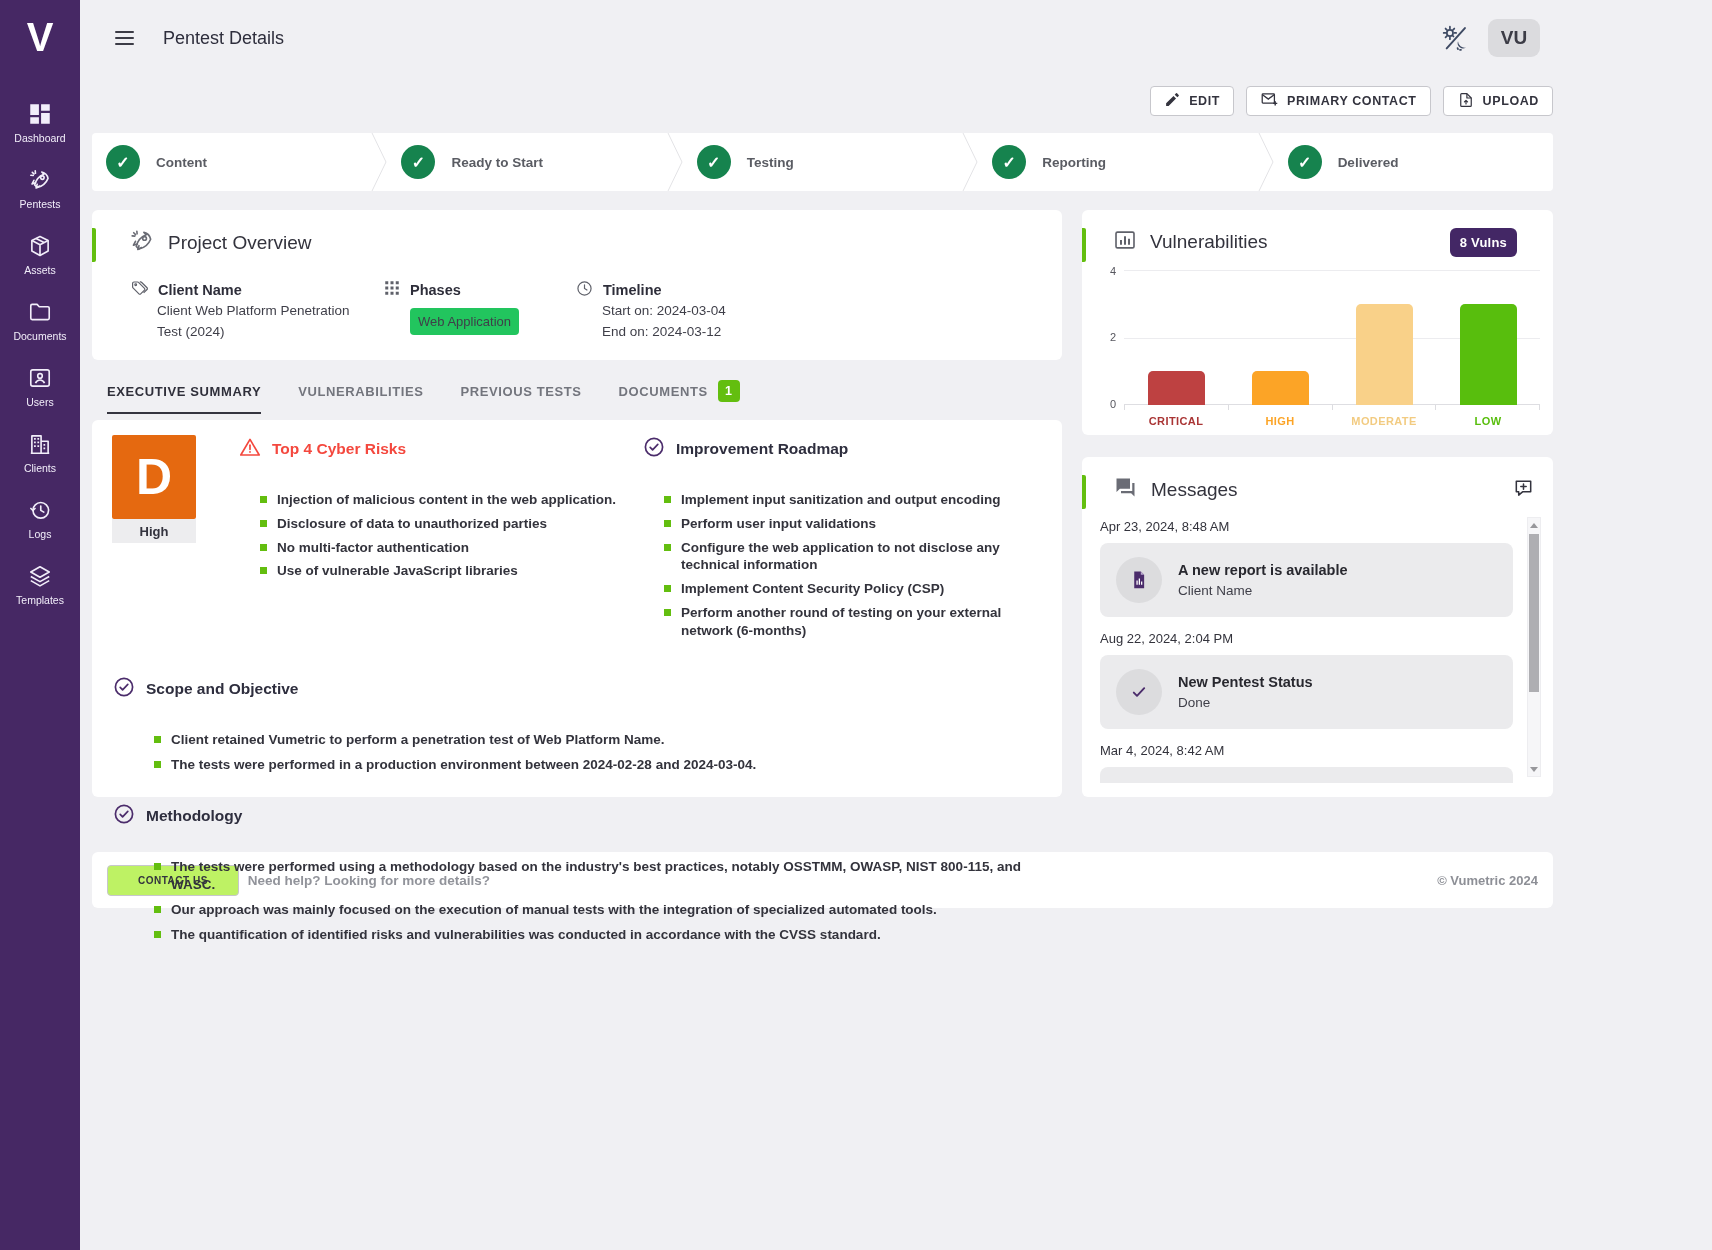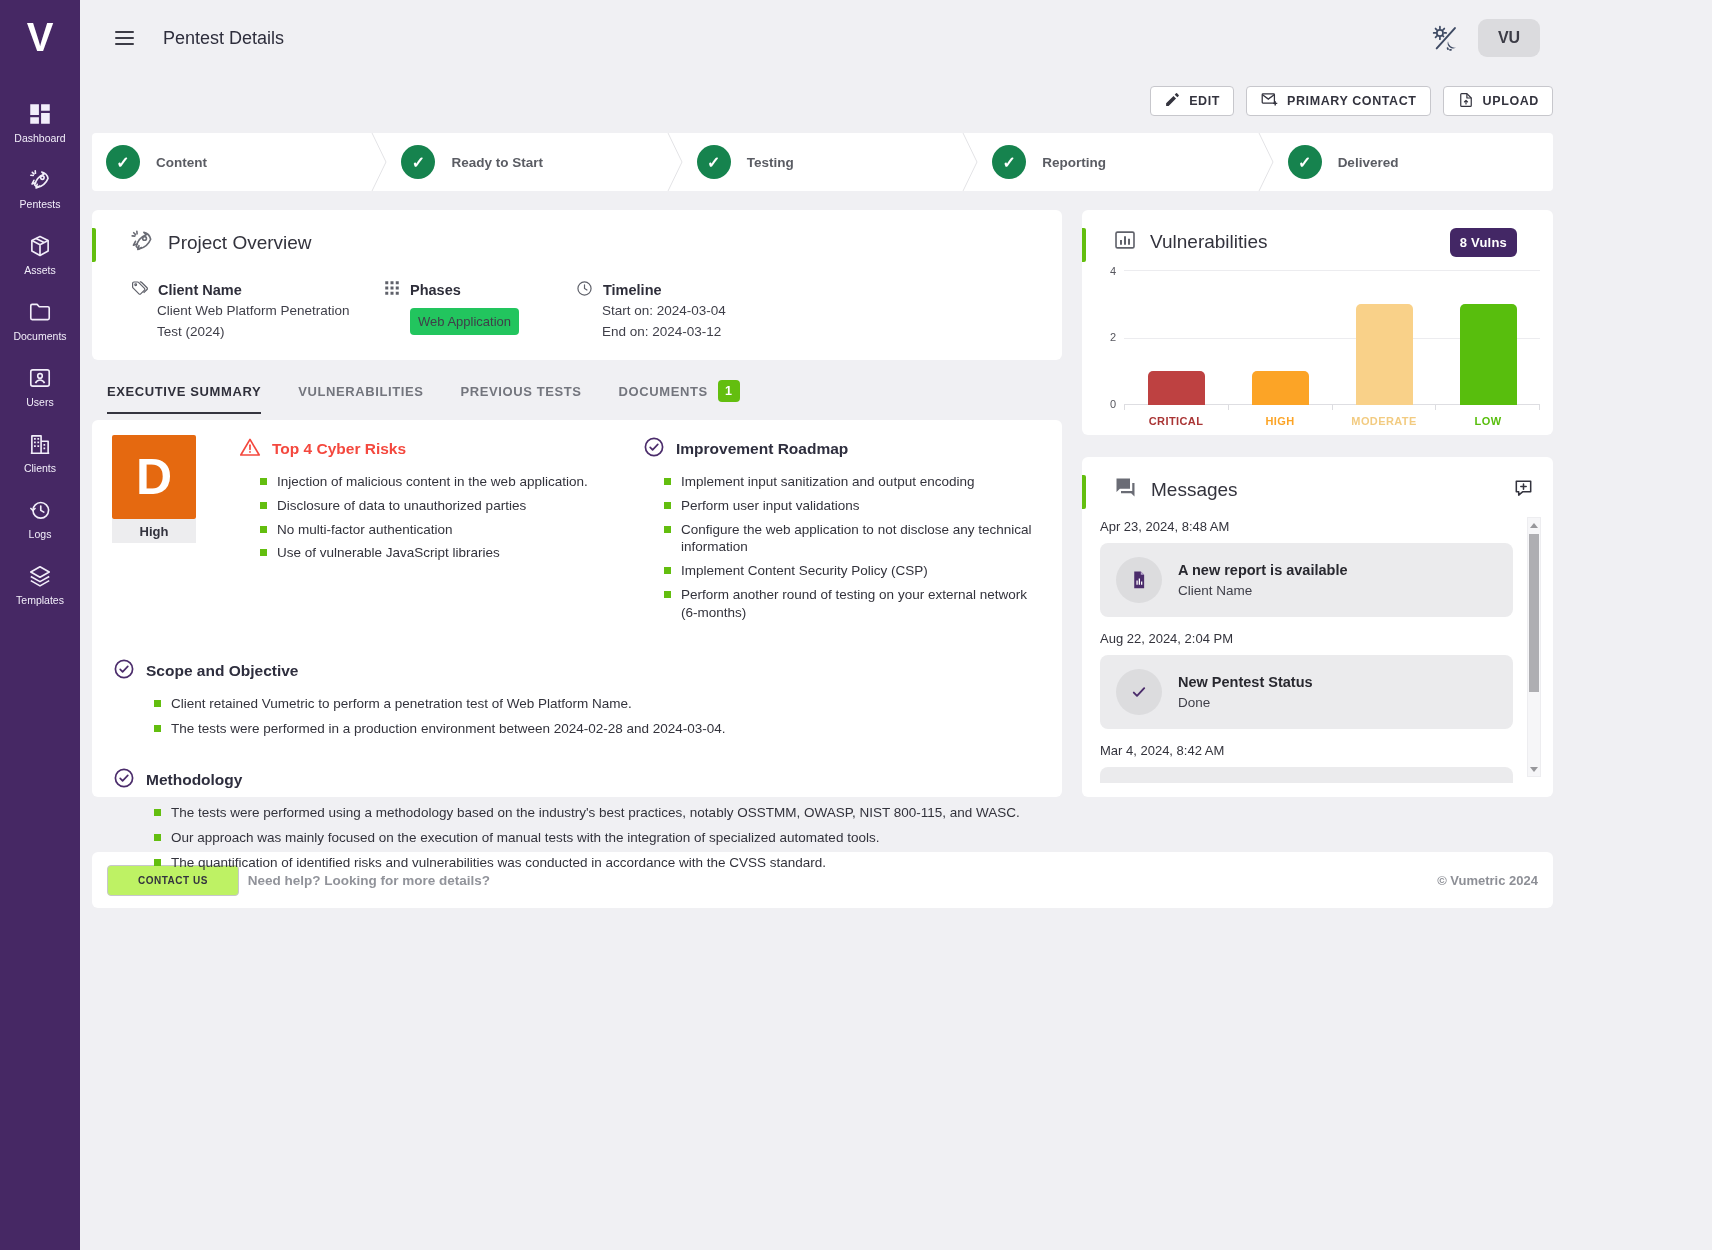--- a/index.html
+++ b/index.html
@@ -16,21 +16,21 @@
   .nav-item svg { display:block; }
 
   
   .main { flex:1; display:flex; flex-direction:column; }
   .topbar { height:76px; display:flex; align-items:center; padding:0 172px 0 35px; }
   .burger { width:19px; display:flex; flex-direction:column; gap:4px; cursor:pointer; }
   .burger i { display:block; height:2px; background:#3c3c46; border-radius:1px; }
   .page-title { margin-left:29px; font-size:18px; font-weight:500; color:#2e2e3c; }
   .topbar-right { margin-left:auto; display:flex; align-items:center; gap:18px; }
   .theme-toggle { cursor:pointer; display:flex; }
-  .avatar { width:62px; height:38px; border-radius:9px; background:#dbdbde; display:flex; align-items:center; justify-content:center; font-size:16px; font-weight:700; color:#3c3c46; cursor:pointer; }
+  .avatar { width:52px; height:38px; border-radius:9px; background:#dbdbde; display:flex; align-items:center; justify-content:center; font-size:19px; font-weight:700; color:#3c3c46; cursor:pointer; }
 
   .page { padding:0 159px 0 12px; }
 
   .actions { display:flex; justify-content:flex-end; gap:12px; margin-top:10px; }
   .btn { height:30px; display:inline-flex; align-items:center; gap:8px; background:#fff; border:1px solid #c7c7cc; border-radius:4px; padding:0 13px; font-size:12.5px; font-weight:700; letter-spacing:.6px; color:#33333e; cursor:pointer; }
 
   
   .stepper { margin-top:17px; background:#fff; border-radius:4px; height:58px; display:flex; overflow:hidden; }
   .step { flex:1; display:flex; align-items:center; padding-left:14px; }
   .step-check { width:34px; height:34px; border-radius:50%; background:#16834e; color:#fff; display:flex; align-items:center; justify-content:center; font-size:16px; font-weight:700; flex-shrink:0; }
@@ -65,21 +65,21 @@
   .summary { margin-top:6px; height:377px; padding:15px 20px; }
   .sum-top { display:flex; }
   .grade-wrap { width:84px; flex-shrink:0; }
   .grade-box { height:84px; background:#e56910; border-radius:2px; display:flex; align-items:center; justify-content:center; color:#fff; font-size:50px; font-weight:700; }
   .grade-label { height:24px; background:#ededef; display:flex; align-items:center; justify-content:center; font-size:13px; font-weight:700; color:#33333e; }
   .risks { margin-left:42px; width:400px; }
   .roadmap { margin-left:auto; width:400px; }
   .sec-head { display:flex; align-items:center; gap:10px; }
   .sec-title { font-size:15.5px; font-weight:700; color:#2e2e3e; }
   .risks .sec-title { color:#f4483e; }
-  .blist { margin-top:10px; list-style:none; }
+  .blist { margin-top:28px; list-style:none;font-weight:bold; }
   .blist li { position:relative; padding-left:39px; font-size:13.5px; color:#33333c; line-height:1.32; margin-bottom:6px; }
   .blist li::before { content:""; position:absolute; left:22px; top:5px; width:7px; height:7px; background:#63be0f; }
   .sec-block { margin-top:29px; }
   .sec-block .blist li { padding-left:59px; margin-bottom:7px; }
   .sec-block .blist li::before { left:42px; }
 
   
   .vulns { height:225px; overflow:hidden; }
   .badge { position:absolute; top:18px; right:36px; background:#432765; color:#fff; font-size:13px; font-weight:700; border-radius:6px; padding:7px 10px; letter-spacing:.2px; }
   .chart { margin:13px 13px 0 16px; }

